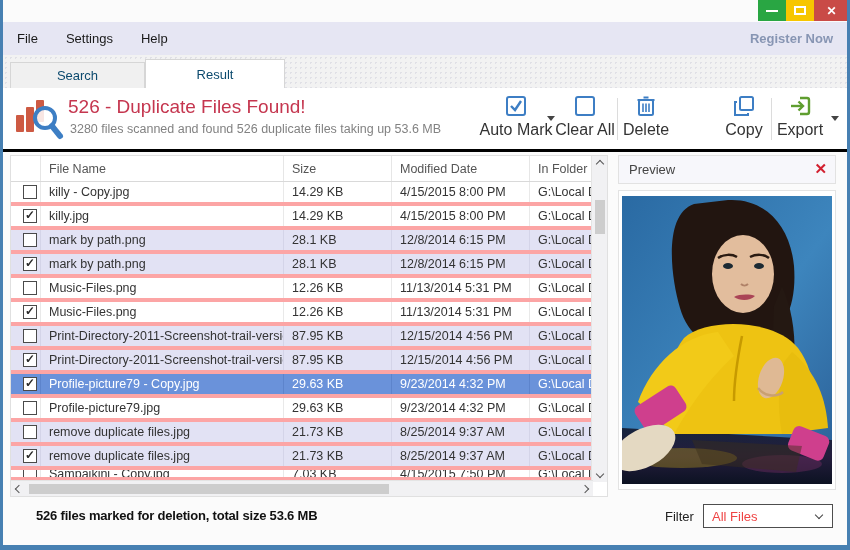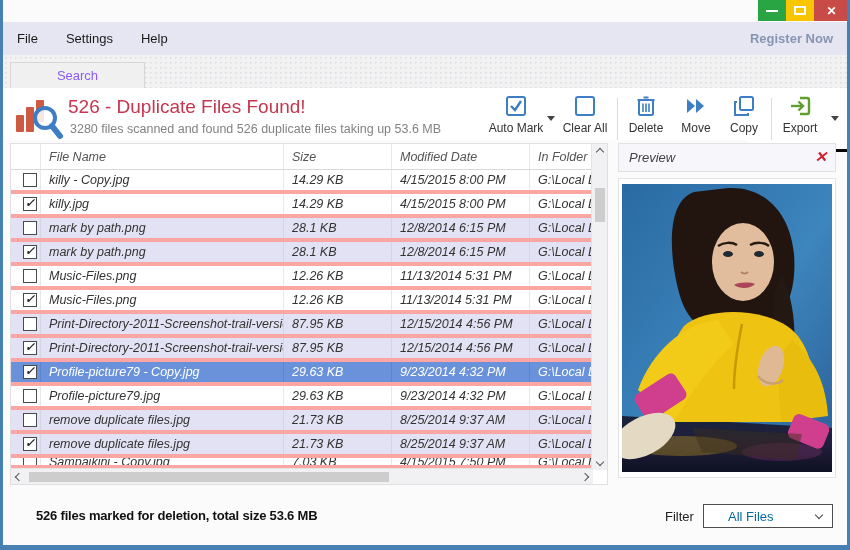--- a/index.html
+++ b/index.html
@@ -23,37 +23,37 @@
   .bottomborder { position:absolute; left:0; bottom:0; width:850px; height:5px; background:#4780b2; }
 
   .menubar { position:absolute; left:3px; top:22px; width:844px; height:33px; background:#e6e6f3; display:flex; align-items:center; font-size:13px; color:#1a1a1a; }
   .menu-item { padding:0 14px; height:100%; display:flex; align-items:center; cursor:default; }
   .register { position:absolute; right:14px; color:#8795b3; font-weight:bold; font-size:13px; }
 
   .tabstrip { position:absolute; left:3px; top:55px; width:844px; height:33px;
     background-color:#f2f2f2;
     background-image:radial-gradient(#e0e0e6 1px, transparent 1px);
     background-size:5px 5px; }
-  .tab { position:absolute; bottom:0; height:26px; display:flex; align-items:center; justify-content:center; font-size:13px; color:#8b5cf6; border:1px solid #d6d6d6; border-bottom:none; cursor:default; }
+  .tab { position:absolute; bottom:0; height:26px; display:flex; align-items:center; justify-content:center; font-size:13px; color:#0c4a6e; border:1px solid #d6d6d6; border-bottom:none; cursor:default; }
   .tab-search { left:7px; width:135px; background:#f0f0f0; }
   .tab-result { left:142px; width:140px; height:29px; background:#fff; z-index:2; }
 
   .headerband { position:absolute; left:3px; top:88px; width:844px; height:64px; background:#fff; border-bottom:3px solid #000000; }
   .headline { position:absolute; left:65px; top:8px; font-size:19px; color:#c5364f; }
   .subtext { position:absolute; left:67px; top:34px; font-size:12.5px; color:#828282; }
   .summary-icon { position:absolute; left:12px; top:7px; }
 
   
   .toolbtn { position:absolute; top:6px; height:52px; display:flex; flex-direction:column; align-items:center; justify-content:flex-start; cursor:default; }
-  .toolbtn .lbl { font-size:12px; color:#333; margin-top:3px; white-space:nowrap;text-align:right; }
+  .toolbtn .lbl { font-size:16px; color:#333; margin-top:3px; white-space:nowrap;text-align:right; }
   .toolsep { position:absolute; top:10px; width:1px; height:42px; background:#dcdcdc; }
   .caret { position:absolute; width:0; height:0; border-left:4px solid transparent; border-right:4px solid transparent; border-top:5px solid #444; }
 
   
-  .main { position:absolute; left:3px; top:140px; width:744px; height:348px; background:#fbfbfb;font-style:italic; }
+  .main { position:absolute; left:3px; top:152px; width:744px; height:348px; background:#fbfbfb; }
 
   .tablebox { position:absolute; left:7px; top:3px; width:598px; height:342px; background:#fff; border:1px solid #e0e0e0; }
   .thead { display:flex; height:26px; border-bottom:1px solid #d9d9d9; background:#fff; }
   .thead .hcell { font-size:12.5px; color:#555; display:flex; align-items:center; padding-left:8px; border-right:1px solid #e6e6e6; }
   .c-cb { width:30px; flex:none; }
   .c-name { width:243px; flex:none; }
   .c-size { width:108px; flex:none; }
   .c-mod { width:138px; flex:none; }
   .c-folder { width:63px; flex:none; border-right:none !important; overflow:hidden; }
   .tbody { position:absolute; left:0; top:26px; width:582px; height:300px; overflow:hidden; }
@@ -85,21 +85,21 @@
   .preview-head { position:absolute; left:615px; top:3px; width:218px; height:29px; background:#f7f7fb; border:1px solid #e2e2e2; display:flex; align-items:center; }
   .preview-title { font-size:13px; color:#444; padding-left:10px; }
   .preview-close { position:absolute; right:8px; top:4px; color:#d2202f; font-weight:bold; font-size:15px; cursor:default; }
   .preview-imgbox { position:absolute; left:615px; top:38px; width:218px; height:300px; background:#fff; border:1px solid #e3e3e3; }
   .preview-imgbox svg { position:absolute; left:3px; top:5px; }
 
   
   .statusbar { position:absolute; left:3px; top:500px; width:844px; height:42px; background:#fbfbfb; }
   .status-text { position:absolute; left:33px; top:8px; font-size:13px; font-weight:bold; color:#111; letter-spacing:-0.2px; }
   .filter-label { position:absolute; left:662px; top:9px; font-size:13px; color:#222; }
-  .filter-select { position:absolute; left:700px; top:4px; width:130px; height:24px; background:#fff; border:1px solid #4d4d4d; display:flex; align-items:center; font-size:13px; color:#0369a1; padding-left:24px; cursor:default; }
+  .filter-select { position:absolute; left:700px; top:4px; width:130px; height:24px; background:#fff; border:1px solid #4d4d4d; display:flex; align-items:center; font-size:13px; color:#ef4444; padding-left:8px; cursor:default; }
   .filter-select .chev { position:absolute; right:10px; top:7px; border-color:#444; }
 </style>
 </head>
 <body>
 
 <div class="window">
 
   <div class="winbtn btn-min">
       <span class="glyph-min"></span>
     </div>
@@ -112,20 +112,21 @@
 
   <div class="menubar">
     <span class="menu-item">File</span>
     <span class="menu-item">Settings</span>
     <span class="menu-item">Help</span>
     <span class="register">Register Now</span>
   </div>
 
   <div class="tabstrip">
     <div class="tab tab-search">Search</div>
+    <div class="tab tab-result">Result</div>
   </div>
 
   <div class="headerband">
     <span class="summary-icon">
       <svg width="50" height="46" viewBox="0 0 50 46">
         <rect x="1" y="20" width="8" height="17" rx="1" fill="#cd5a43"></rect>
         <rect x="11" y="12" width="8" height="25" rx="1" fill="#cd5a43"></rect>
         <rect x="21" y="5" width="8" height="22" rx="1" fill="#cd5a43"></rect>
         <circle cx="30" cy="23" r="10" fill="#ffffff" fill-opacity="0.85" stroke="#3d7ec4" stroke-width="4"></circle>
         <line x1="37" y1="31" x2="45" y2="41" stroke="#3d7ec4" stroke-width="6" stroke-linecap="round"></line>
@@ -157,27 +158,20 @@
         <rect x="5" y="6" width="14" height="15" rx="1.5" fill="none" stroke="#3d7ec4" stroke-width="2"></rect>
         <line x1="3.5" y1="6" x2="20.5" y2="6" stroke="#3d7ec4" stroke-width="2"></line>
         <line x1="9.5" y1="3.5" x2="14.5" y2="3.5" stroke="#3d7ec4" stroke-width="2"></line>
         <line x1="9" y1="9.5" x2="9" y2="18" stroke="#3d7ec4" stroke-width="1.6"></line>
         <line x1="12" y1="9.5" x2="12" y2="18" stroke="#3d7ec4" stroke-width="1.6"></line>
         <line x1="15" y1="9.5" x2="15" y2="18" stroke="#3d7ec4" stroke-width="1.6"></line>
       </svg>
       <span class="lbl">Delete</span>
     </div>
 
-    <div class="toolbtn" style="left:671px; width:44px;">
-      <svg width="26" height="24" viewBox="0 0 26 24">
-        <path d="M4 5 L12 12 L4 19 Z" fill="#3d7ec4"></path>
-        <path d="M13 5 L21 12 L13 19 Z" fill="#3d7ec4"></path>
-      </svg>
-      <span class="lbl">Move</span>
-    </div>
 
     <div class="toolbtn" style="left:721px; width:40px;">
       <svg width="24" height="24" viewBox="0 0 24 24">
         <rect x="8" y="3" width="13" height="13" rx="1.5" fill="none" stroke="#3d7ec4" stroke-width="2"></rect>
         <path d="M5 8 L3 8 L3 21 L16 21 L16 19" fill="none" stroke="#3d7ec4" stroke-width="2"></path>
       </svg>
       <span class="lbl">Copy</span>
     </div>
 
     <span class="toolsep" style="left:768px;"></span>

